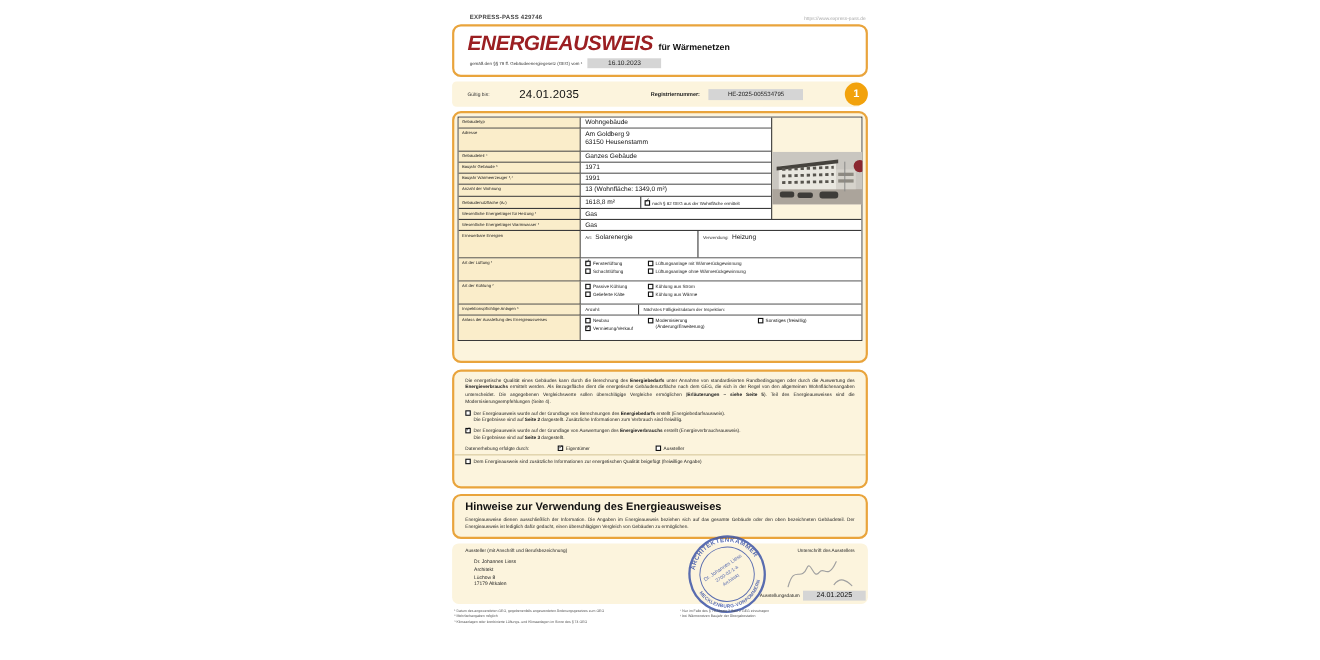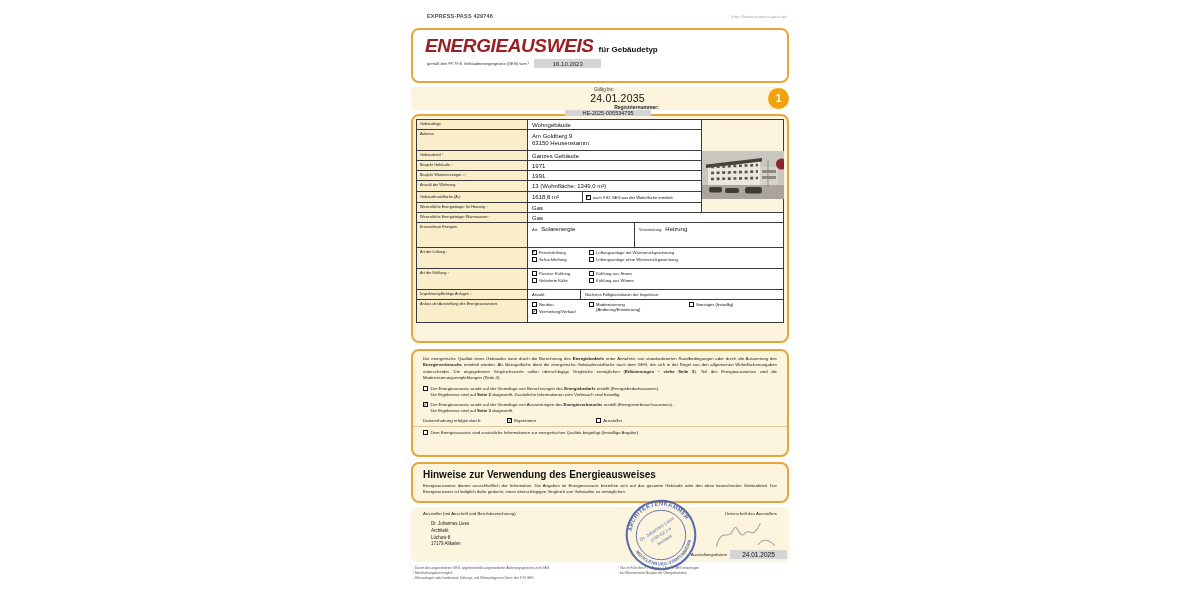--- a/index.html
+++ b/index.html
@@ -17,24 +17,24 @@
   .canvas{position:relative;width:1200px;height:600px;background:#ffffff;overflow:hidden;}
   .page{position:absolute;left:411px;top:10px;width:378px;height:580px;color:#111;}
 
   
   .topbar{display:flex;justify-content:space-between;align-items:flex-end;padding:3px 2px 2px 16px;}
   .passid{font-size:5.5px;font-weight:bold;color:#4a4a4a;letter-spacing:.2px;}
   .passurl{font-size:4.4px;color:#a8a8a8;}
 
   
   .goldbox{border:2px solid var(--gold);border-radius:8px;background:#fff;}
-  .creambox{background:var(--cream);flex-direction:column;}
-
-  
-  .titlebox{margin-top:7px;height:55px;padding:5px 12px 3px;}
+  .creambox{background:var(--cream);}
+
+  
+  .titlebox{margin-top:1px;height:48px;padding:5px 12px 3px;}
   .titleline{display:flex;align-items:baseline;gap:5px;}
   .maintitle{font-size:19px;font-weight:bold;font-style:italic;color:var(--darkred);letter-spacing:-.4px;}
   .subtitle{font-size:8px;font-weight:bold;color:#111;}
   .lawline{display:flex;align-items:center;gap:5px;margin-top:2px;margin-left:2px;}
   .lawtext{font-size:4px;color:#333;}
   .gbox{background:var(--graybox);display:inline-flex;align-items:center;justify-content:center;}
   .lawdate{width:67px;height:9px;font-size:6px;color:#222;}
 
   
   .validstrip{position:relative;margin-top:4px;height:23px;border-radius:4px;display:flex;align-items:center;padding-left:14px;width:372px;}
@@ -116,21 +116,21 @@
   <div class="page">
 
     <div class="topbar">
       <span class="passid">EXPRESS-PASS 429746</span>
       <span class="passurl">https://www.express-pass.de</span>
     </div>
 
     <div class="goldbox titlebox">
       <div class="titleline">
         <span class="maintitle">ENERGIEAUSWEIS</span>
-        <span class="subtitle">für Gebäudetyp</span>
+        <span class="subtitle">für Wärmenetzen</span>
       </div>
       <div class="lawline">
         <span class="lawtext">gemäß den §§ 79 ff. Gebäudeenergiegesetz (GEG) vom ¹</span>
         <span class="gbox lawdate">16.10.2023</span>
       </div>
     </div>
 
     <div class="creambox validstrip">
       <span class="vlabel">Gültig bis:</span>
       <span class="vdate">24.01.2035</span>

